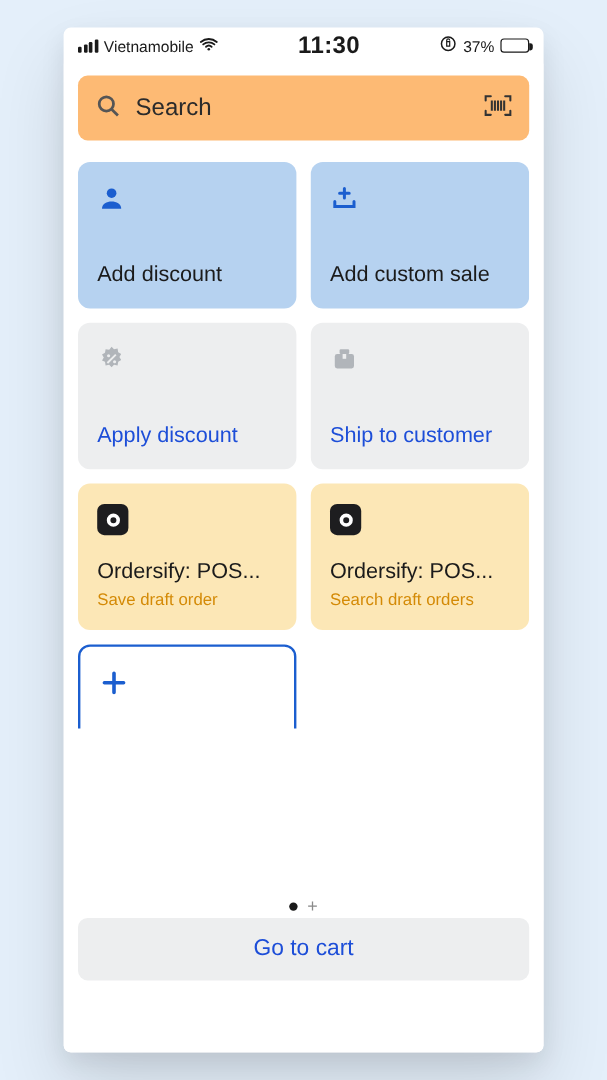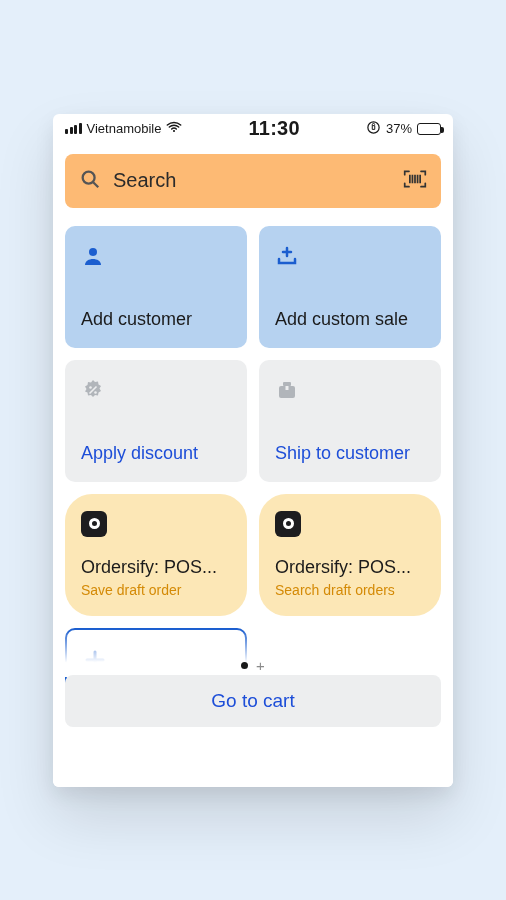--- a/index.html
+++ b/index.html
@@ -6,21 +6,21 @@
   html, body { width: 506px; height: 900px; }
   body {
     background: #e4effa;
     font-family: -apple-system, "SF Pro Text", "Helvetica Neue", Arial, sans-serif;
     display: flex;
     align-items: center;
     justify-content: center;
   }
   .phone {
     width: 400px;
-    height: 673px;
+    height: 854px;
     background: #ffffff;
     border-radius: 6px;
     box-shadow: 0 30px 60px rgba(0,0,0,0.12), 0 8px 20px rgba(0,0,0,0.08);
     overflow: hidden;
     display: flex;
     flex-direction: column;
     position: relative;
   }
 
   
@@ -97,21 +97,21 @@
   }
   .tile .tile-icon { height: 28px; display:flex; align-items:center; }
   .tile h3 { font-size: 18px; font-weight: 500; color:#1b1b1b; line-height:1.15; }
   .tile .sub { font-size: 14px; font-weight: 500; margin-top: 4px; }
 
   .tile-blue { background: #b6d2f0; }
   .tile-blue .tile-icon svg { fill:#1b5ecf; }
   .tile-grey { background: #edeeef; }
   .tile-grey h3 { color:#1d4ed8; }
   .tile-grey .tile-icon svg, .tile-grey .tile-icon { color:#b1b5ba; fill:#b1b5ba; }
-  .tile-amber { background: #fce7b6; border-radius: 27px; }
+  .tile-amber { background: #fce7b6; }
   .tile-amber .sub { color: #d48a06; }
   .tile-add {
     background:#ffffff;
     border: 2.5px solid #1b5ecf;
     border-radius: 10px;
   }
   .tile-add .tile-icon { color:#1b5ecf; }
 
   .app-badge {
     width: 26px; height: 26px; background:#1d1d1f; border-radius:6px;
@@ -234,21 +234,21 @@
 
     <div class="tiles">
 
       <div class="tile tile-blue">
         <div class="tile-icon">
           <svg class="i24" viewBox="0 0 24 24">
               <circle cx="12" cy="8" r="4"></circle>
               <path d="M4 21c0-4 4-6 8-6s8 2 8 6z"></path>
             </svg>
         </div>
-        <h3>Add customer</h3>
+        <h3>Add discount</h3>
       </div>
 
       <div class="tile tile-blue">
         <div class="tile-icon">
           <svg class="i24" viewBox="0 0 24 24">
               <path d="M4 15v4h16v-4" fill="none" stroke="#1b5ecf" stroke-width="2.5" stroke-linecap="round"></path>
               <path d="M12 4v8 M8 8h8" fill="none" stroke="#1b5ecf" stroke-width="2.5" stroke-linecap="round"></path>
             </svg>
         </div>
         <h3>Add custom sale</h3>

